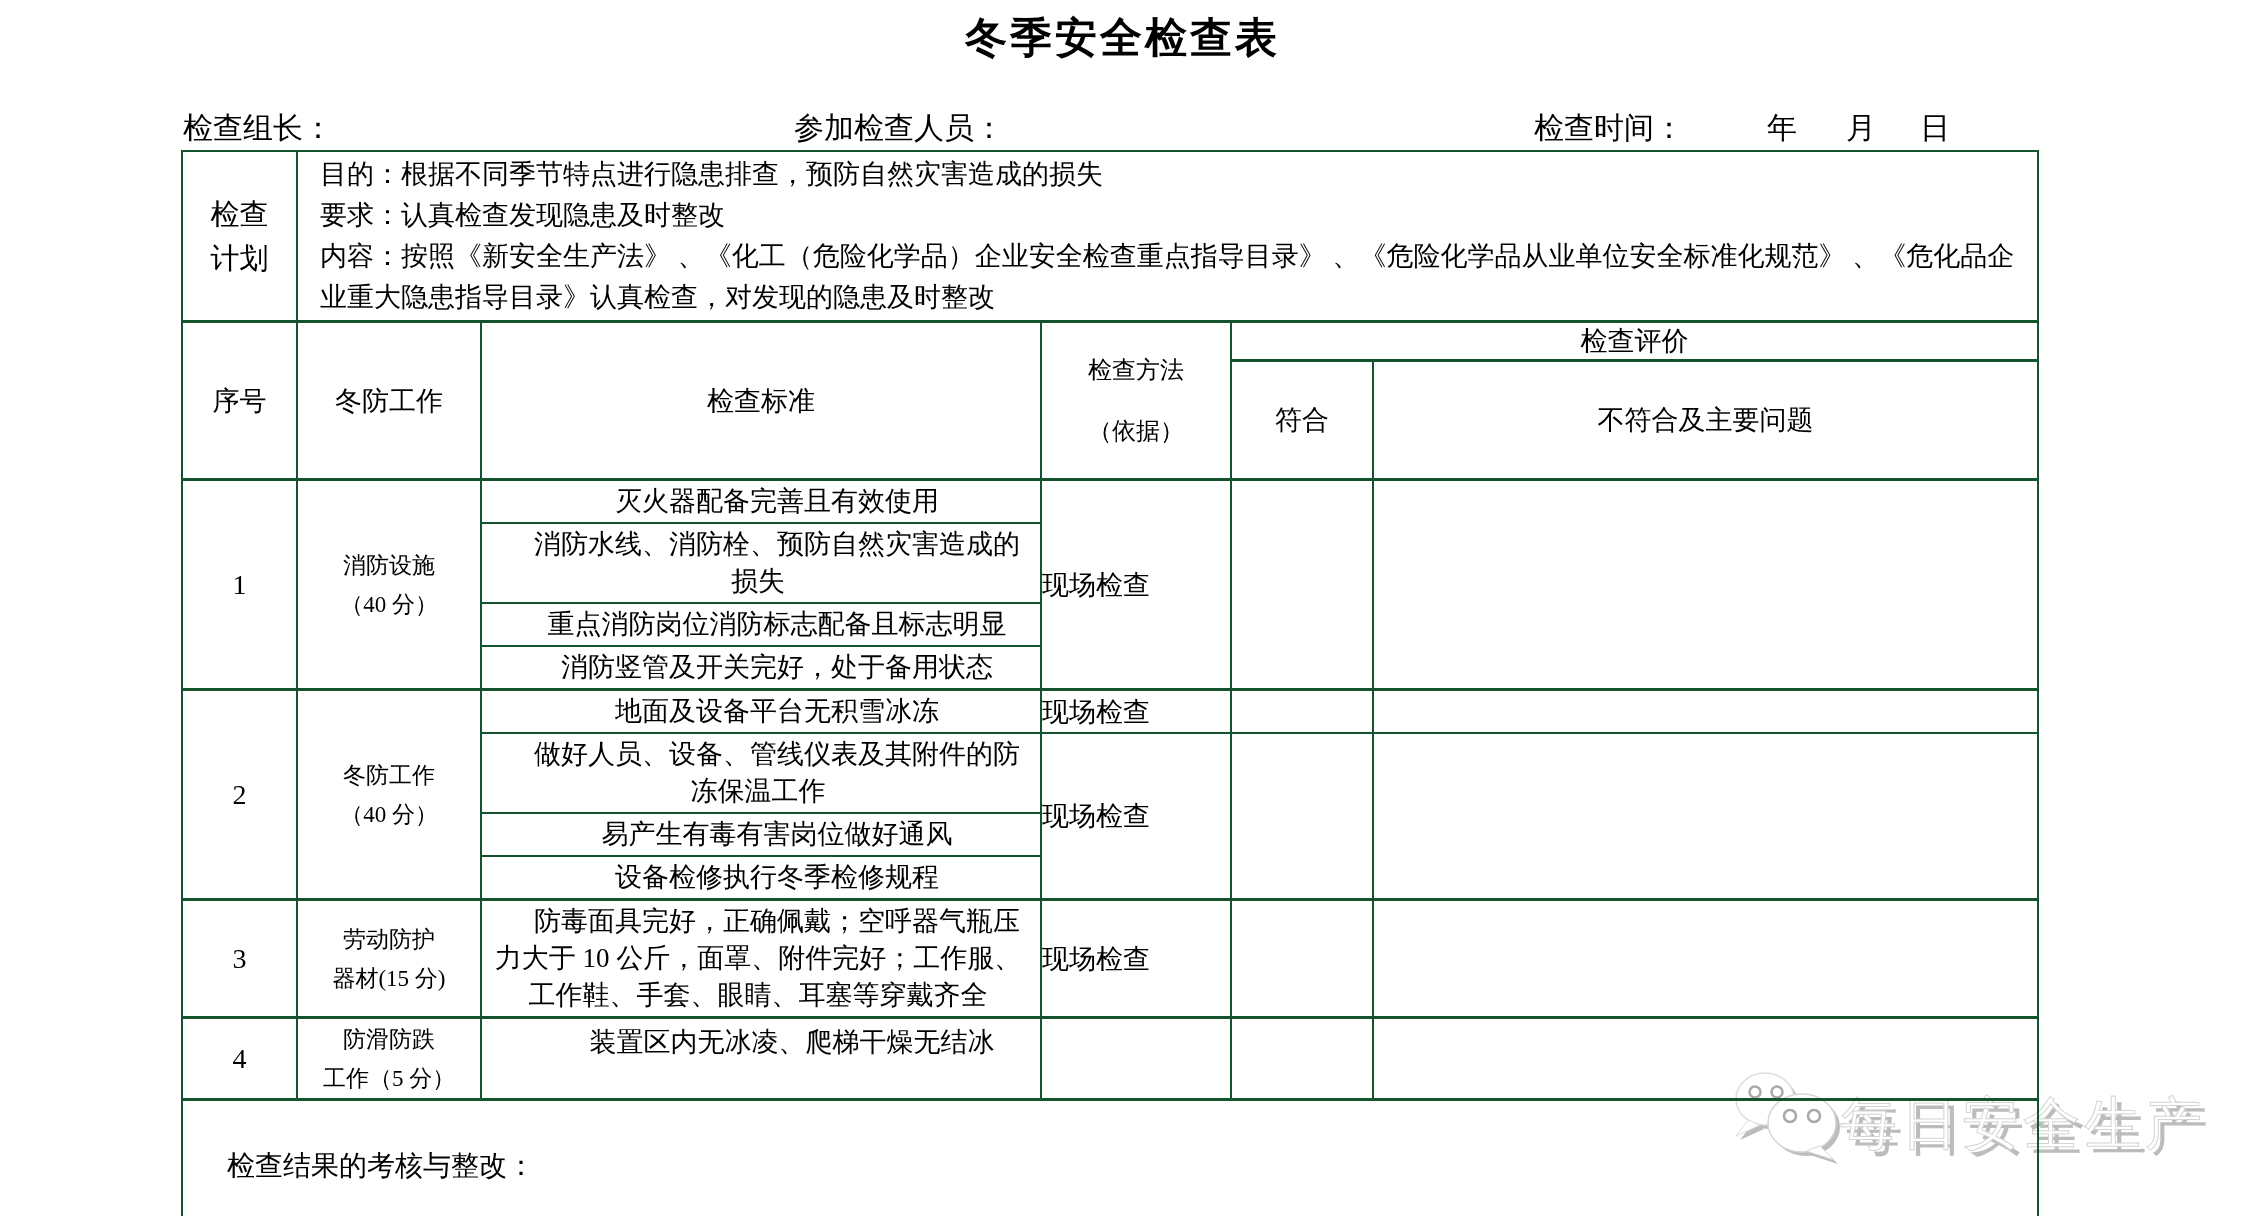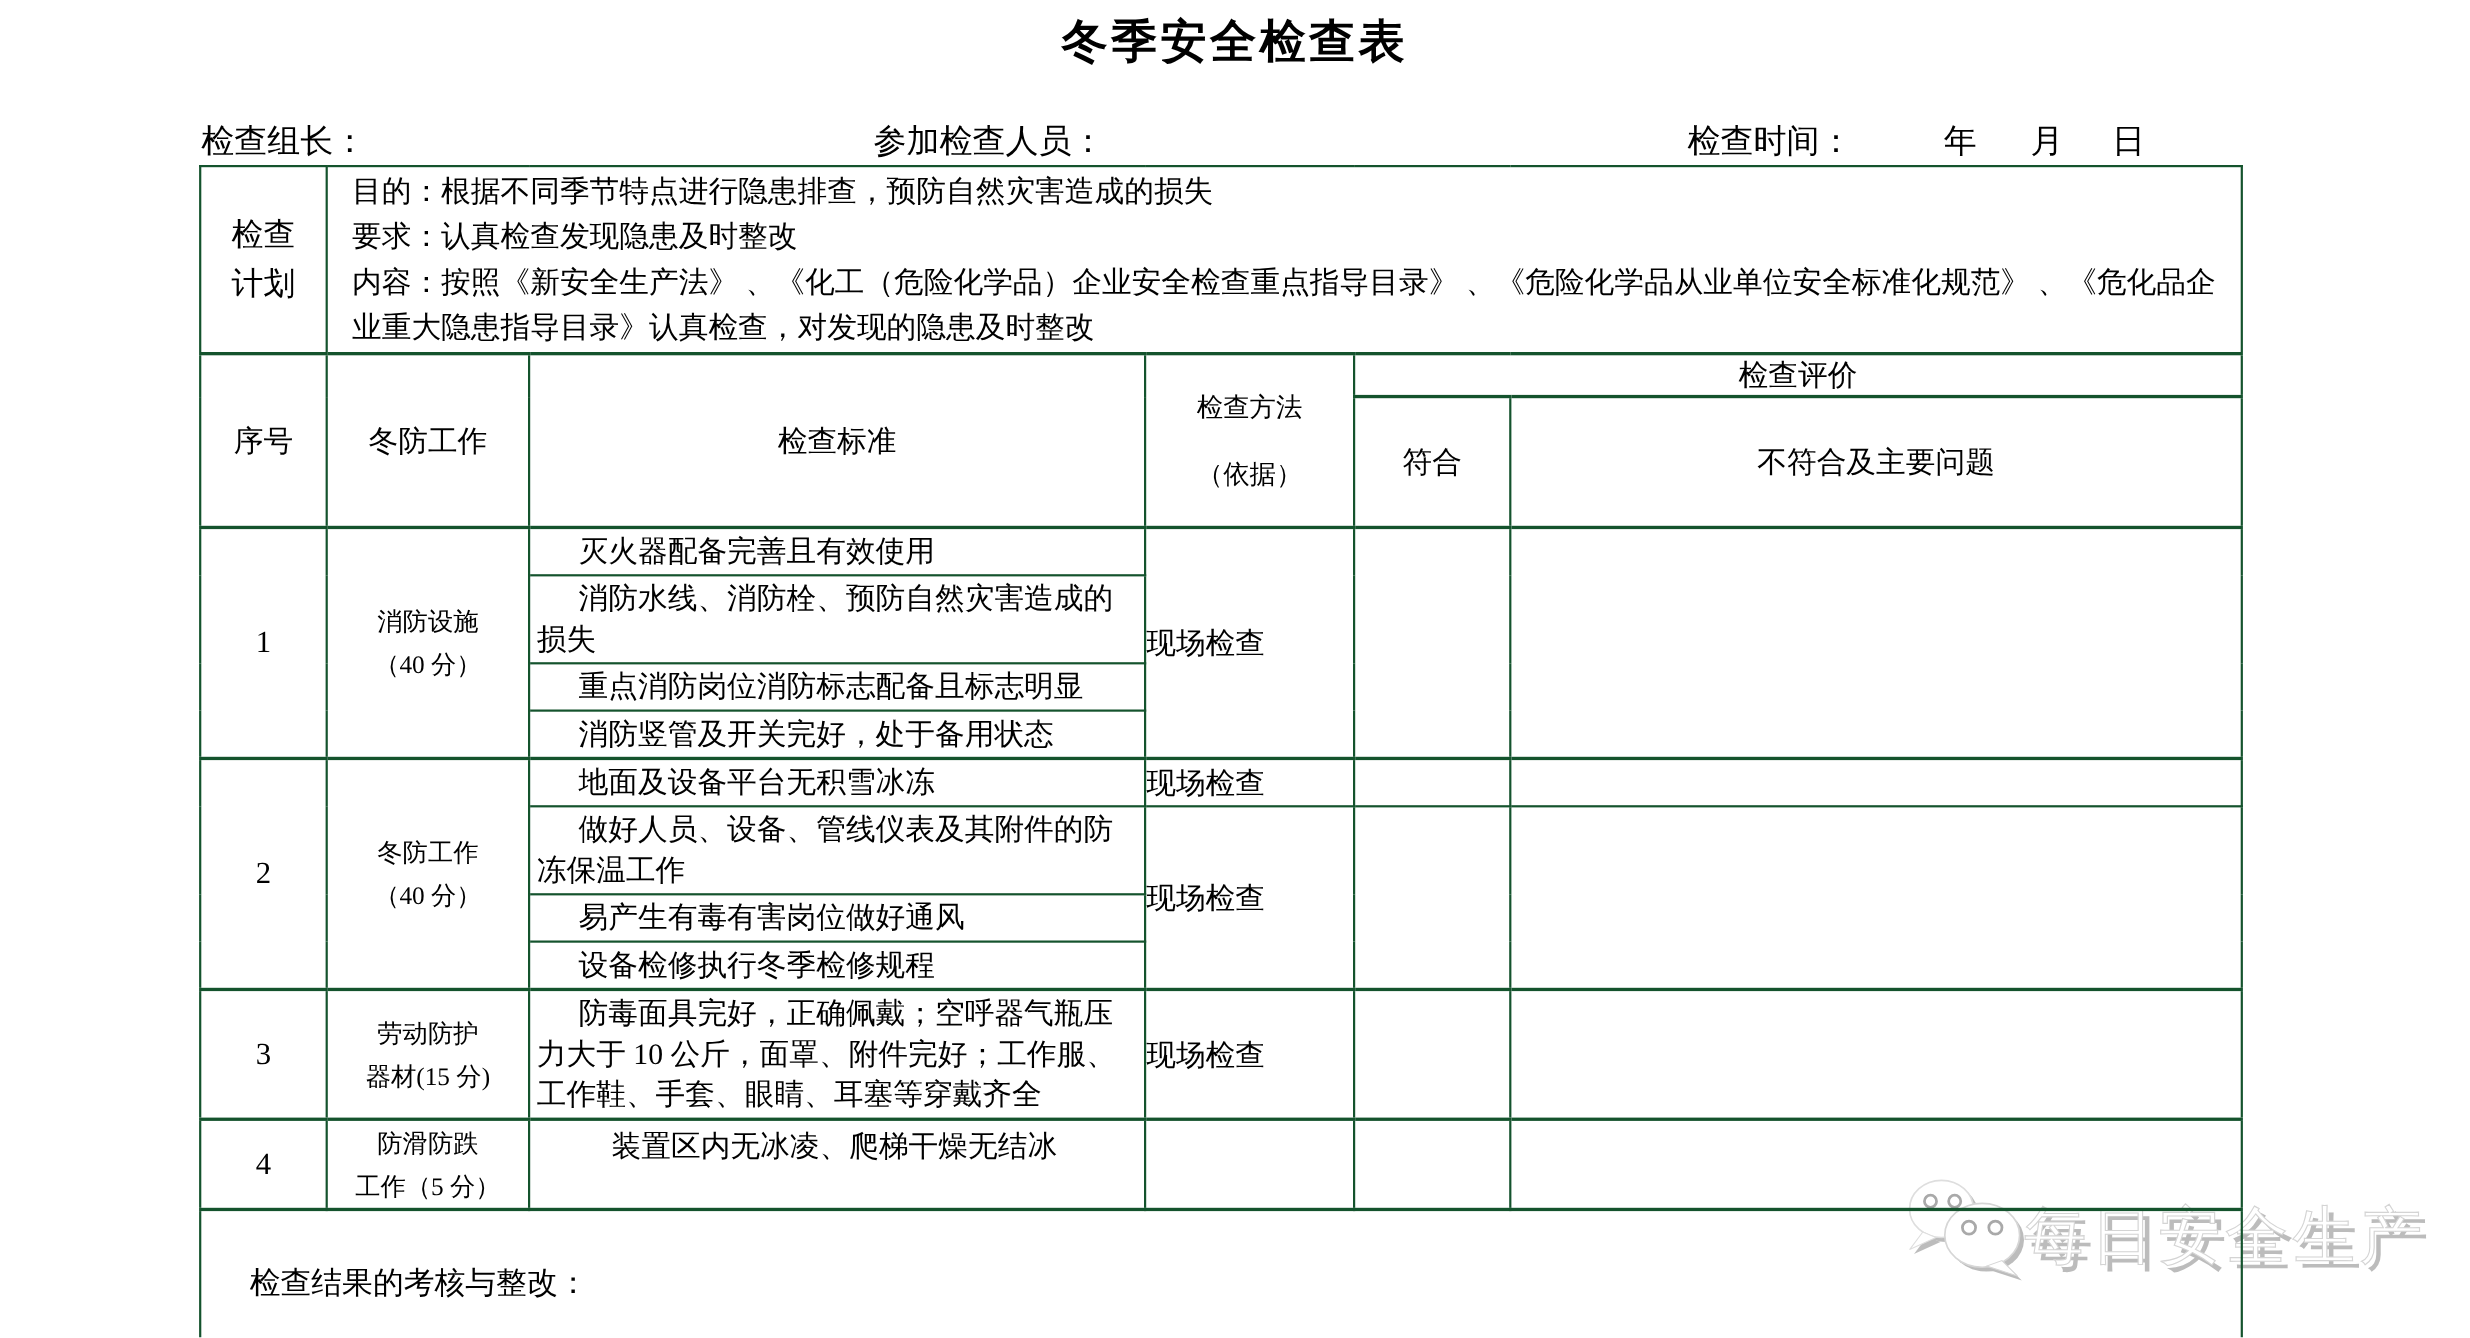--- a/index.html
+++ b/index.html
@@ -33,21 +33,21 @@
   .h-plan td{height:169px} .h-ha td{height:38px} .h-hb td{height:119px}
   .h-r1a td{height:39px} .h-r1b td{height:75px} .h-r1c td{height:37px} .h-r1d td{height:38px}
   .h-r2a td{height:42px} .h-r2b td{height:73px} .h-r2c td{height:38px} .h-r2d td{height:37px}
   .h-r3 td{height:110px} .h-r4 td{height:82px} .h-ft td{height:132px}
   .plan-label { font-size:29px; line-height:44px; text-align:center; }
   .plan-content { font-size:27px; line-height:41px; text-align:left; padding:2px 16px 2px 22px; vertical-align:middle; }
   .hdr { font-size:27px; text-align:center; }
   .method-hdr-inner { height:153px; display:flex; flex-direction:column; justify-content:space-evenly; align-items:center; font-size:24px; }
   .no-cell { font-size:28px; text-align:center; }
   .content-cell { font-size:23px; line-height:39px; text-align:center; }
-  .standard { font-size:27px; text-align:left; padding:2px 12px 2px 6px; text-indent:38px; line-height:37px; }
+  .standard { font-size:27px; text-align:center; padding:2px 12px 2px 6px; text-indent:38px; line-height:37px; }
   .v-top { vertical-align:top; padding-top:5px;padding-left:36px; }
   .method { font-size:27px; text-align:left; }
   .footer-cell { text-align:left; padding-left:44px; font-size:28px; vertical-align:middle; }
 
   .watermark { position:absolute; left:1712px; top:1052px; z-index:1; }
 </style>
 </head>
 <body>
 
 <div class="page">

